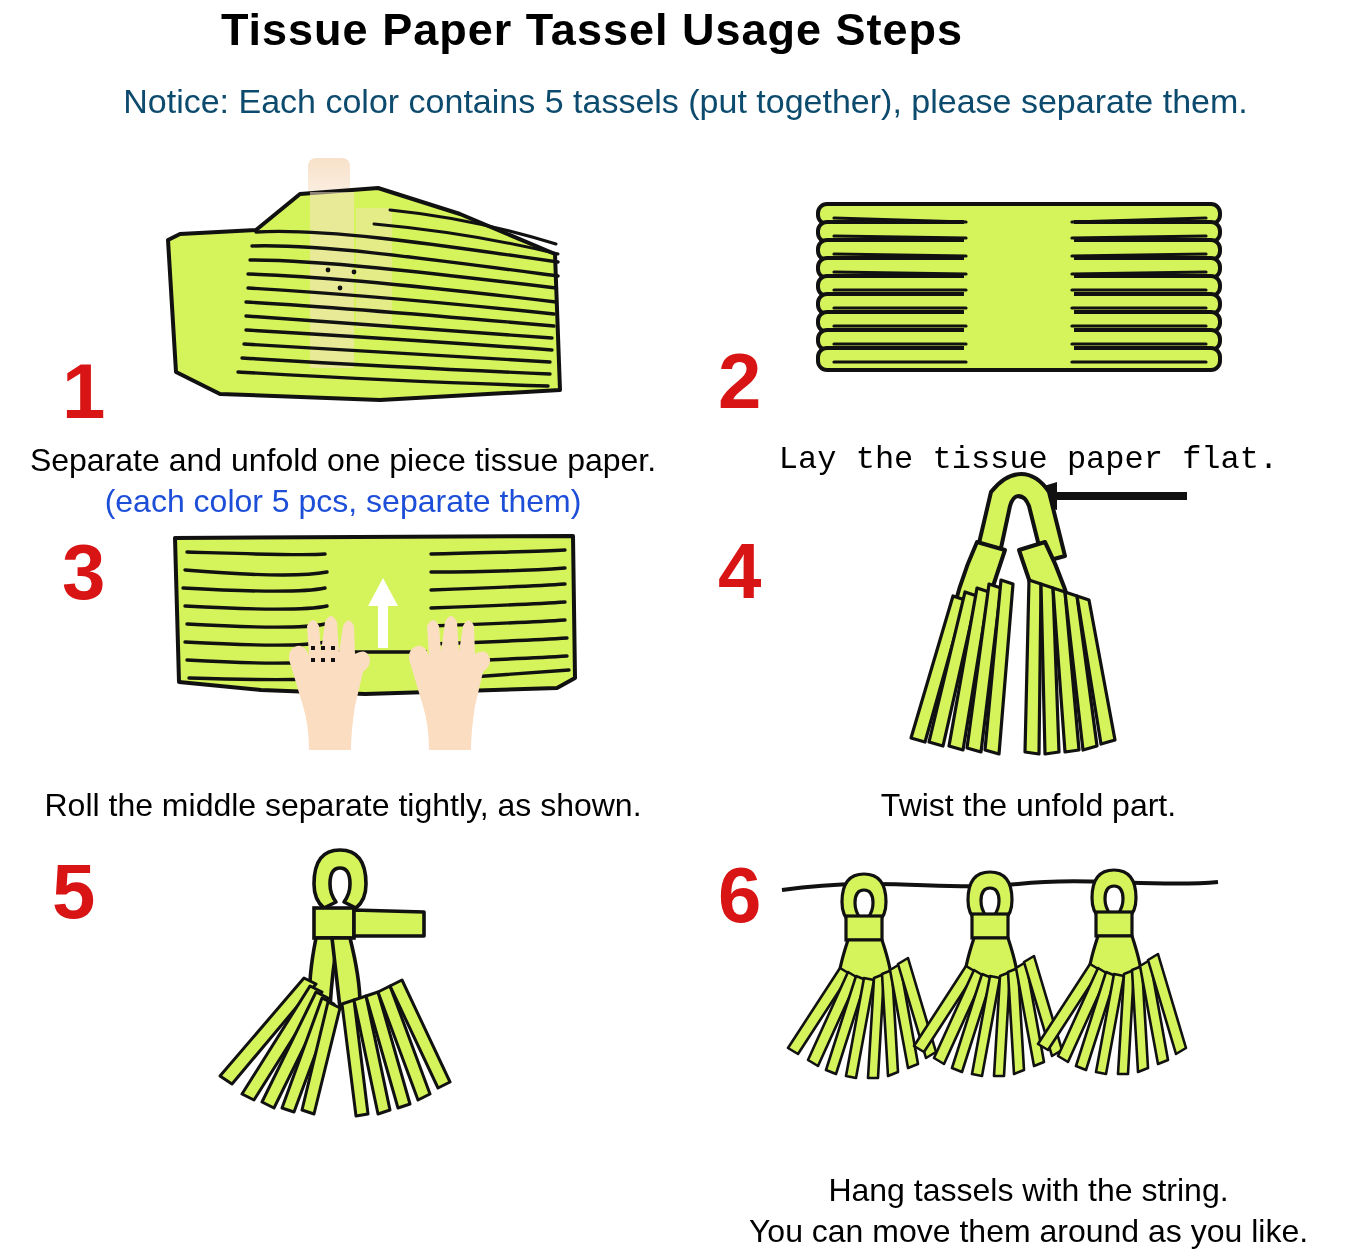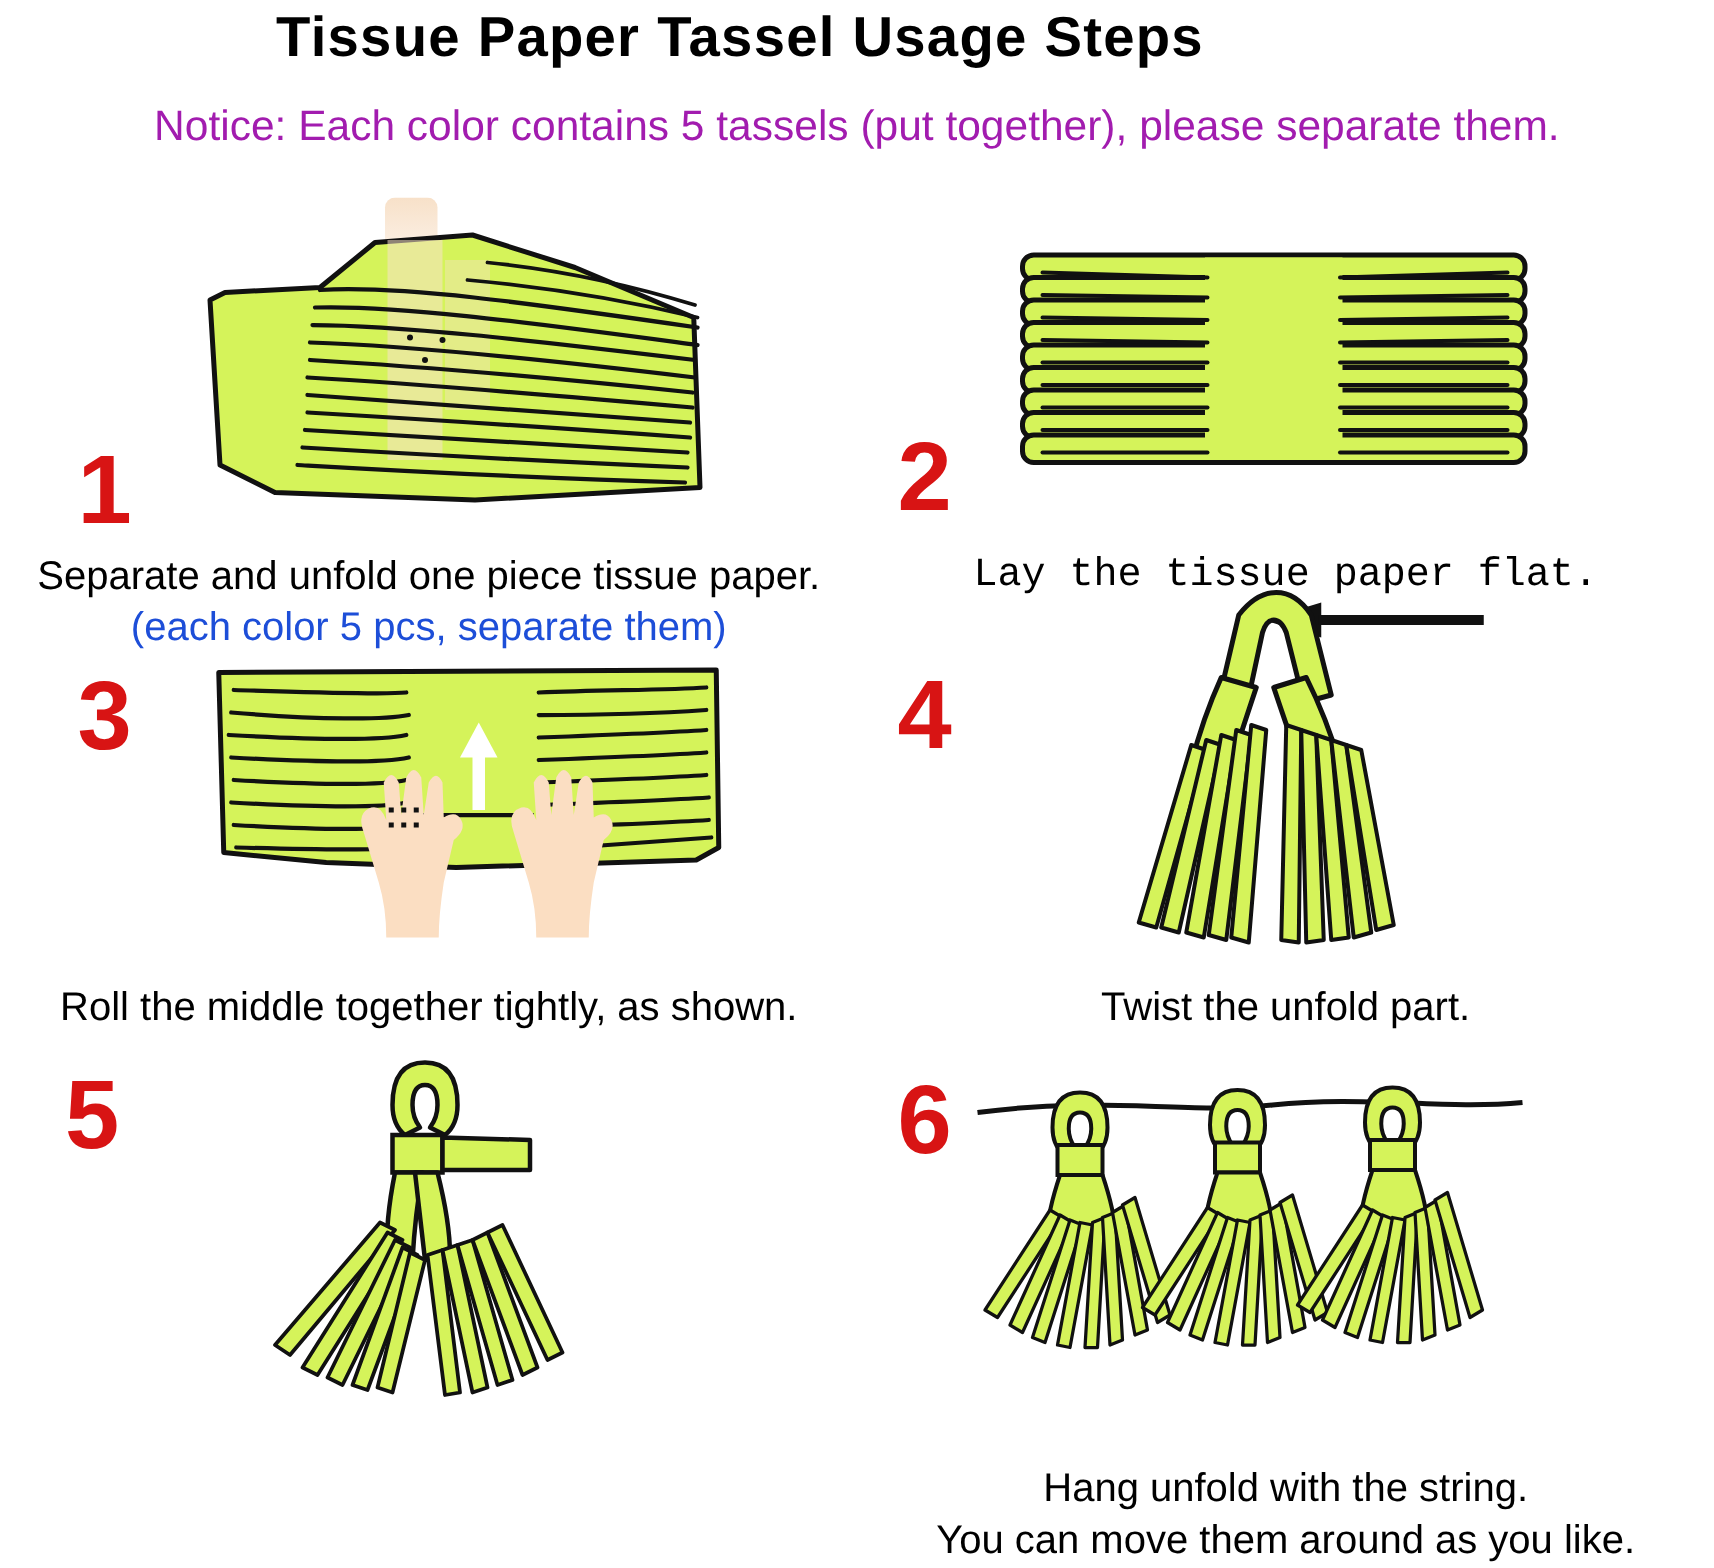--- a/index.html
+++ b/index.html
@@ -28,21 +28,21 @@
     color: #000000;
     white-space: nowrap;
   }
   .notice {
     position: absolute;
     top: 82px;
     left: 0;
     width: 1371px;
     text-align: center;
     font-size: 34px;
-    color: #a21caf;
+    color: #0c4a6e;
     white-space: nowrap;
   }
 
   
   .step {
     position: absolute;
   }
   .step-num {
     position: absolute;
     font-size: 78px;
@@ -231,21 +231,21 @@
     <g fill="#111111">
       <rect x="146" y="116" width="4" height="4"></rect>
         <rect x="156" y="116" width="4" height="4"></rect>
       <rect x="166" y="116" width="4" height="4"></rect>
         <rect x="146" y="128" width="4" height="4"></rect>
       <rect x="156" y="128" width="4" height="4"></rect>
         <rect x="166" y="128" width="4" height="4"></rect>
     </g>
   </svg>
   <div class="caption">
-    <div>Roll the middle together tightly, as shown.</div>
+    <div>Roll the middle separate tightly, as shown.</div>
   </div>
 </div>
 
 <div class="step" id="step4">
   <div class="step-num">4</div>
   <svg class="art" width="350" height="290" viewBox="0 0 350 290" style="left:195px; top:8px;">
 
     <g>
       <path d="M130 28 L176 14 L176 42 Z" fill="#111111"></path>
       <rect x="174" y="24" width="132" height="8" fill="#111111"></rect>
@@ -363,16 +363,16 @@
         <path d="M326 114 L336 118 L306 212 L296 208 Z"></path>
         <path d="M334 116 L344 118 L326 216 L316 214 Z"></path>
         <path d="M344 116 L354 112 L348 216 L338 216 Z"></path>
         <path d="M352 112 L362 108 L368 210 L358 214 Z"></path>
         <path d="M360 108 L370 102 L388 202 L378 206 Z"></path>
         <path d="M368 102 L378 96 L406 190 L396 196 Z"></path>
       </g>
     </g>
   </svg>
   <div class="caption">
-    <div>Hang unfold with the string.</div>
+    <div>Hang tassels with the string.</div>
     <div>You can move them around as you like.</div>
   </div>
 </div>
 
 </body></html>

